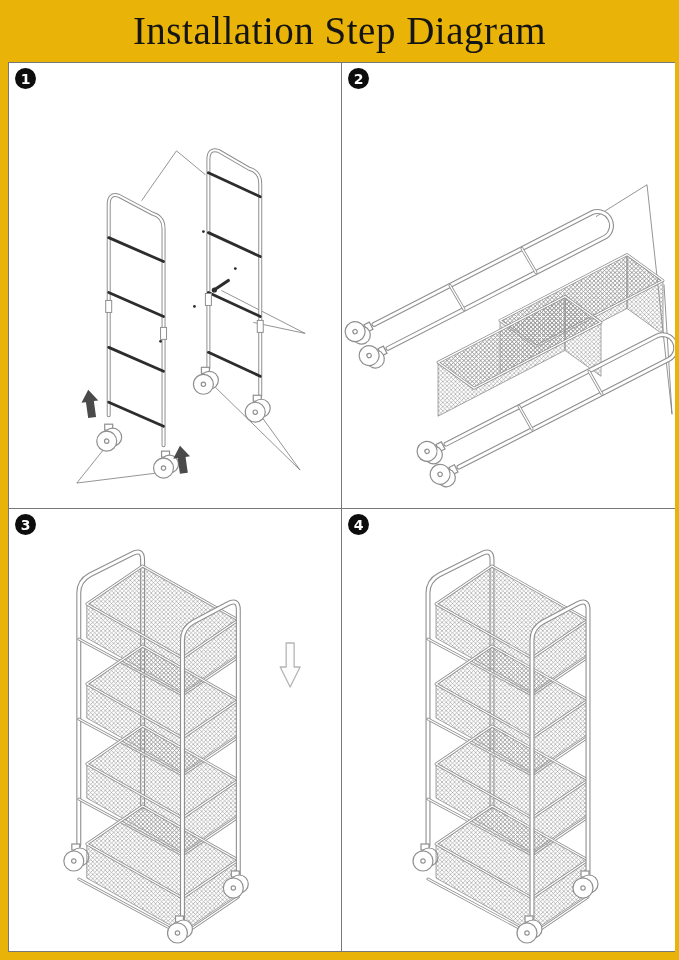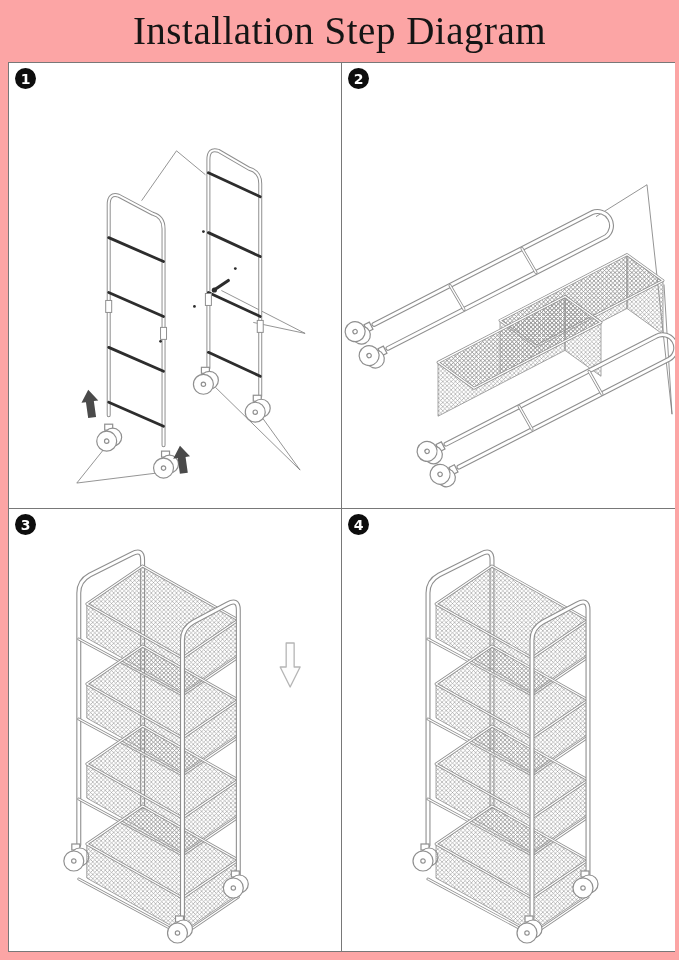--- a/index.html
+++ b/index.html
@@ -1,16 +1,16 @@
 <!DOCTYPE html>
 <html><head>
 <meta charset="utf-8">
 <style>
   html,body{margin:0;padding:0;background:#ffffff;}
-  .page{position:relative;width:679px;height:960px;background:#fca5a5;overflow:hidden;
+  .page{position:relative;width:679px;height:960px;background:#eab308;overflow:hidden;
         font-family:"Liberation Serif", serif;}
   .title{position:absolute;top:8px;left:0;width:100%;text-align:center;
          font-size:39px;color:#151515;letter-spacing:0.5px;white-space:nowrap;}
   .grid{position:absolute;left:8px;top:62px;width:667px;height:890px;
         box-sizing:border-box;border:1px solid #787878;
         display:grid;grid-template-columns:333px 333px;grid-template-rows:446px 442px;}
   .panel{position:relative;box-sizing:border-box;background:#ffffff;}
   .panel.br{border-right:1px solid #787878;}
   .panel.bb{border-bottom:1px solid #787878;}
   .badge{position:absolute;top:5px;left:6px;width:21px;height:21px;border-radius:50%;

